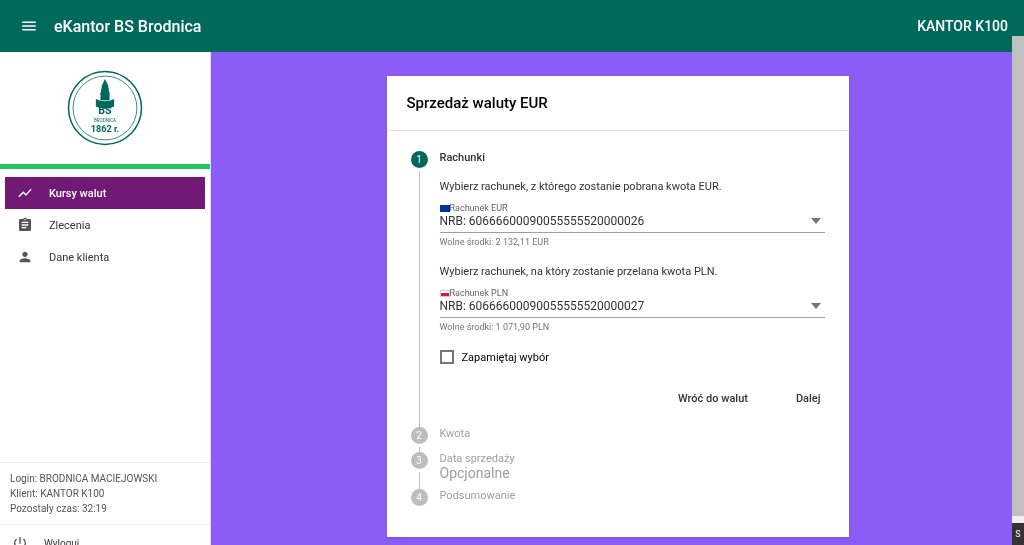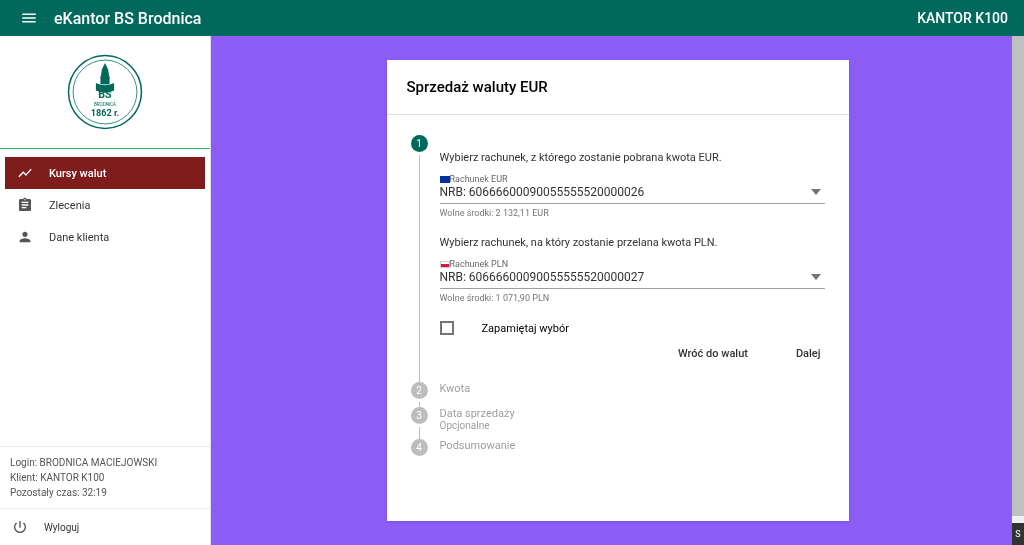--- a/index.html
+++ b/index.html
@@ -1,31 +1,31 @@
 <!DOCTYPE html>
 <html><head>
   <meta charset="utf-8">
   <style>
     * { margin: 0; padding: 0; box-sizing: border-box; font-family: Roboto, Arial, sans-serif; }
     body { background: #f0f0f0; width: 1024px; height: 545px; overflow: hidden; position: relative; }
     
-    .app-bar { background: #00695c; height: 36px; display: flex; align-items: center; padding: 0 16px; color: white; }
+    .app-bar { background: #00695c; height: 52px; display: flex; align-items: center; padding: 0 16px; color: white; }
     .menu-btn { background: none; border: none; color: white; cursor: pointer; padding: 4px; margin-right: 12px; }
     .app-title { font-size: 16px; font-weight: 500; flex: 1; }
     .app-right { font-size: 14px; font-weight: 500; }
     
     .layout { display: flex; height: calc(100% - 36px); }
     
     .sidebar { width: 211px; background: white; display: flex; flex-direction: column; border-right: 1px solid #e0e0e0; }
-    .logo-area { display: flex; justify-content: center; padding: 18px 0; border-bottom: 1px solid #22c55e; }
+    .logo-area { display: flex; justify-content: center; padding: 18px 0; border-bottom: 5px solid #22c55e; }
     .logo-svg { width: 76px; height: 76px; }
     
     .nav-list { padding: 8px 5px; }
     .nav-item { display: flex; align-items: center; padding: 8px 12px; border-radius: 0; cursor: pointer; color: #333; font-size: 11px; }
-    .nav-item.active { background: #7f1d1d; color: white; font-weight: 500; }
+    .nav-item.active { background: #701a75; color: white; font-weight: 500; }
     .nav-item .icon { margin-right: 16px; display: flex; }
     
     .sidebar-bottom { margin-top: auto; font-size: 10px; color: #555; padding: 8px 10px; line-height: 1.5; border-top: 1px solid #eee; }
     .logout-row { display: flex; align-items: center; padding: 10px 12px; cursor: pointer; font-size: 10px; color: #333; border-top: 1px solid #eee; }
     .logout-row .icon { margin-right: 16px; }
     
     .content { flex: 1; overflow: auto; display: flex; justify-content: center; padding: 24px; background: #8b5cf6; }
     
     .card { background: white; width: 462px; box-shadow: 0 1px 3px rgba(0,0,0,0.12); }
     .card-header { padding: 18px 20px; border-bottom: 1px solid #e0e0e0; font-size: 15px; font-weight: 500; }
@@ -33,37 +33,37 @@
     
     .stepper { position: relative; }
     .step { display: flex; position: relative; padding-bottom: 8px; }
     .step-line { position: absolute; left: 8px; top: 20px; bottom: -4px; width: 1px; background: #bdbdbd; }
     .step:last-child .step-line { display: none; }
     .step-num { width: 17px; height: 17px; border-radius: 50%; background: #00695c; color: white; display: flex; align-items: center; justify-content: center; font-size: 10px; flex-shrink: 0; z-index: 1; }
     .step.inactive .step-num { background: #bdbdbd; }
     .step-content { margin-left: 12px; flex: 1; }
     .step-title { font-size: 11px; font-weight: 500; color: #333; }
     .step.inactive .step-title { color: #9e9e9e; font-weight: 400; }
-    .step-sub { font-size: 10px; color: #9e9e9e; }
+    .step-sub { font-size: 14px; color: #9e9e9e; }
     
     .step-body { padding: 16px 0 8px 0; }
     .field-label { font-size: 11px; color: #333; margin-bottom: 10px; }
     
     .select-field { border-bottom: 1px solid #9e9e9e; padding-bottom: 4px; margin-bottom: 4px; position: relative; cursor: pointer; }
     .select-caption { font-size: 9px; color: #666; display: flex; align-items: center; }
     .select-value { font-size: 12px; color: #333; padding-top: 1px; }
     .select-arrow { position: absolute; right: 4px; bottom: 8px; }
     .helper-text { font-size: 9px; color: #757575; margin-bottom: 18px; }
     
     .flag { width: 10px; height: 7px; display: inline-block; }
     .flag-eu { background: #003399; position: relative; }
     .flag-eu::after { content: ''; position: absolute; top: 1px; left: 2px; width: 6px; height: 5px; background: radial-gradient(circle, transparent 30%, #003399 30%); }
     .flag-pl { background: linear-gradient(to bottom, white 50%, #dc143c 50%); border: 0.5px solid #ccc; }
     
-    .checkbox-row { display: flex; align-items: flex-end; gap: 28px; margin: 8px 0 2px 0; font-size: 11px; cursor: pointer; }
+    .checkbox-row { display: flex; align-items: flex-end; gap: 8px; margin: 8px 0 18px 0; font-size: 11px; cursor: pointer; }
     .checkbox-box { width: 14px; height: 14px; border: 2px solid #757575; }
     
     .actions { display: flex; justify-content: flex-end; gap: 40px; padding-top: 4px; }
     .btn-flat { background: none; border: none; font-size: 11px; font-weight: 500; color: #333; cursor: pointer; padding: 6px 4px; text-transform: none; }
     
     .scrollbar-track { position: absolute; right: 0; top: 36px; bottom: 0; width: 12px; background: #f0f0f0; }
     .scrollbar-thumb { position: absolute; top: 0; width: 12px; height: 480px; background: #c0c0c0; }
     .scrollbar-down { position: absolute; right: 0; bottom: 0; width: 12px; height: 22px; background: #333; color: white; font-size: 9px; display: flex; align-items: center; justify-content: center; }
     
     svg { display: block; }
@@ -139,20 +139,21 @@
   <div class="content">
     <div class="card">
       <div class="card-header">Sprzedaż waluty EUR</div>
       <div class="card-body">
         <div class="stepper">
 
           <div class="step">
             <div class="step-line"></div>
             <div class="step-num">1</div>
             <div class="step-content">
+              <div class="step-title">Rachunki</div>
               <div class="step-body">
                 <div class="field-label">Wybierz rachunek, z którego zostanie pobrana kwota EUR.</div>
                 <div class="select-field">
                   <div class="select-caption">
                       <span class="flag flag-eu"></span>
                       <span>Rachunek EUR</span>
                     </div>
                   <div class="select-value">NRB: 60666600090055555520000026</div>
                   <span class="select-arrow">
                     <svg width="10" height="6" viewBox="0 0 10 6" fill="#757575">

